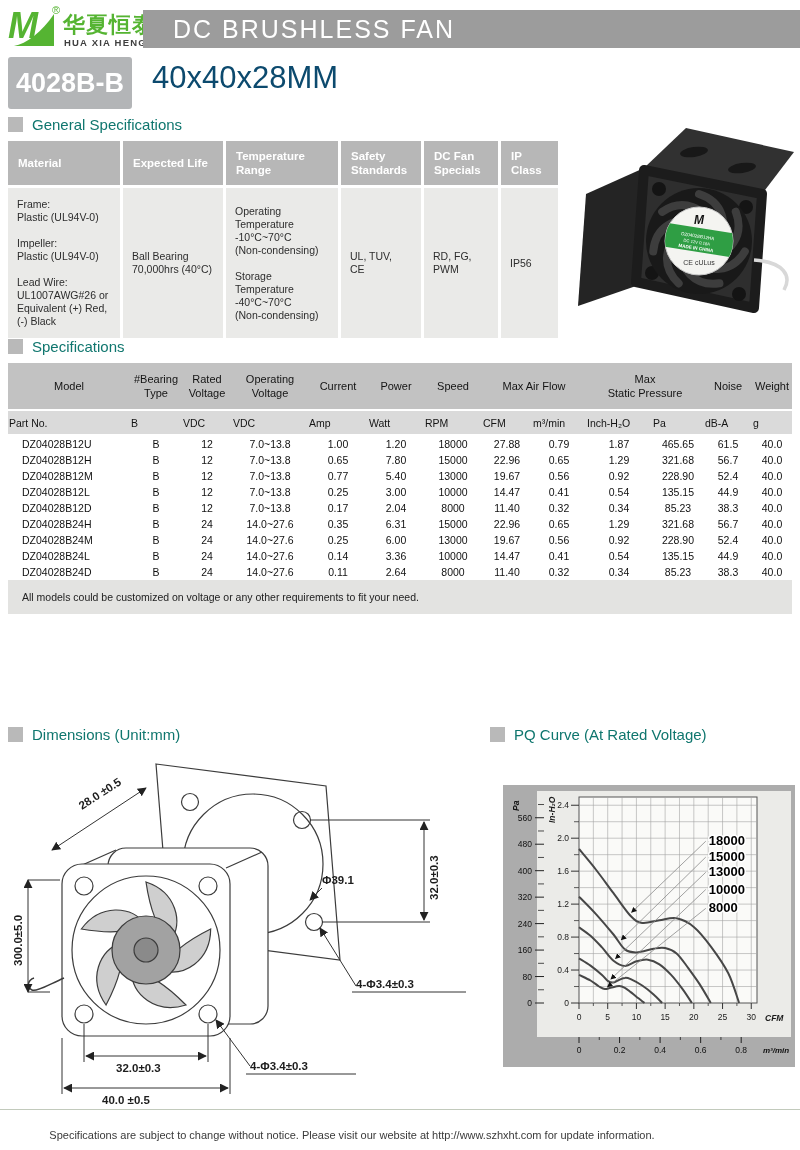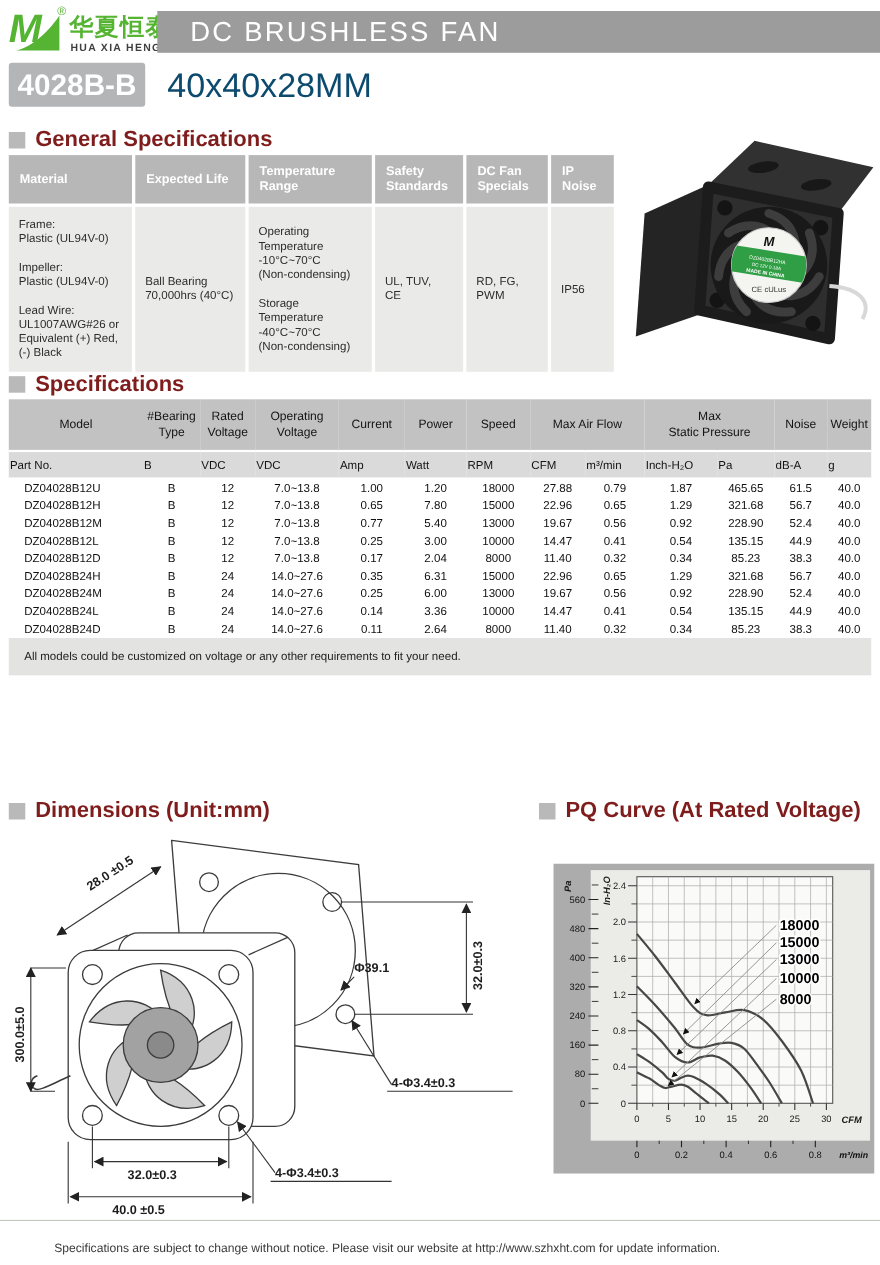--- a/index.html
+++ b/index.html
@@ -4,28 +4,28 @@
 <style>
   html,body{margin:0;padding:0;background:#fff;}
   #page{position:relative;width:800px;height:1150px;background:#fff;overflow:hidden;
         font-family:"Liberation Sans",sans-serif;color:#222;}
 
   
   .logo{position:absolute;left:6px;top:2px;width:152px;height:54px;}
   .banner{position:absolute;left:143px;top:10px;right:0;height:38px;background:#9c9c9c;
           display:flex;align-items:center;}
   .banner-title{color:#fff;font-size:25px;font-weight:normal;letter-spacing:2px;padding-left:30px;}
-  .badge{position:absolute;left:8px;top:57px;width:124px;height:40px;background:#b3b5b7;border-radius:3px;
+  .badge{position:absolute;left:8px;top:57px;width:124px;height:52px;background:#b3b5b7;border-radius:3px;
          display:flex;align-items:center;justify-content:center;color:#fff;font-size:27px;font-weight:bold;}
   .size-label{position:absolute;left:152px;top:57px;height:40px;line-height:42px;color:#0c4a6e;font-size:31px;}
 
   
   .section-head{position:absolute;display:flex;align-items:center;gap:9px;}
   .bullet{width:15px;height:15px;background:#b9b9b9;}
-  .section-title{font-size:20px;font-weight:bold;color:#7f1d1d;}
+  .section-title{font-size:15px;font-weight:normal;color:#0f766e;}
 
   
   table.gen{position:absolute;left:5px;top:138px;border-collapse:separate;border-spacing:3px;table-layout:fixed;}
   table.gen th{background:#b7b7b7;color:#fff;font-size:11.5px;font-weight:bold;text-align:left;
                padding:4px 10px;height:36px;vertical-align:middle;white-space:pre-line;line-height:1.25;}
   table.gen td{background:#eaeae8;color:#2d2d2d;font-size:10.5px;padding:8px 9px;vertical-align:middle;
                white-space:pre-line;line-height:13px;height:134px;}
 
   
   table.spec{position:absolute;left:8px;top:363px;width:784px;border-collapse:collapse;table-layout:fixed;}
@@ -89,21 +89,21 @@
     <thead>
       <tr>
         <th>Material</th>
         <th>Expected Life</th>
         <th>Temperature
 Range</th>
         <th>Safety
 Standards</th>
         <th>DC Fan
 Specials</th>
-        <th>IP Noise</th>
+        <th>IP Class</th>
       </tr>
     </thead>
     <tbody>
       <tr>
         <td>Frame:
 Plastic (UL94V-0)
 
 Impeller:
 Plastic (UL94V-0)
 

